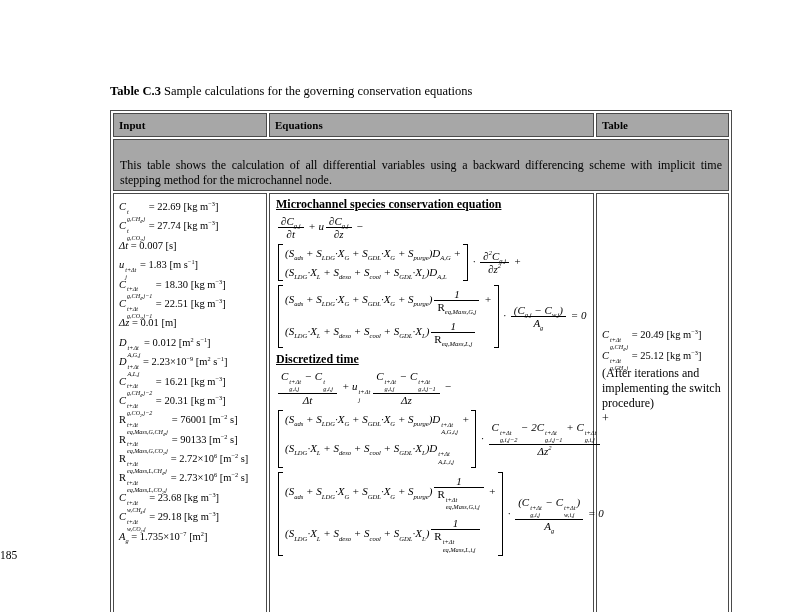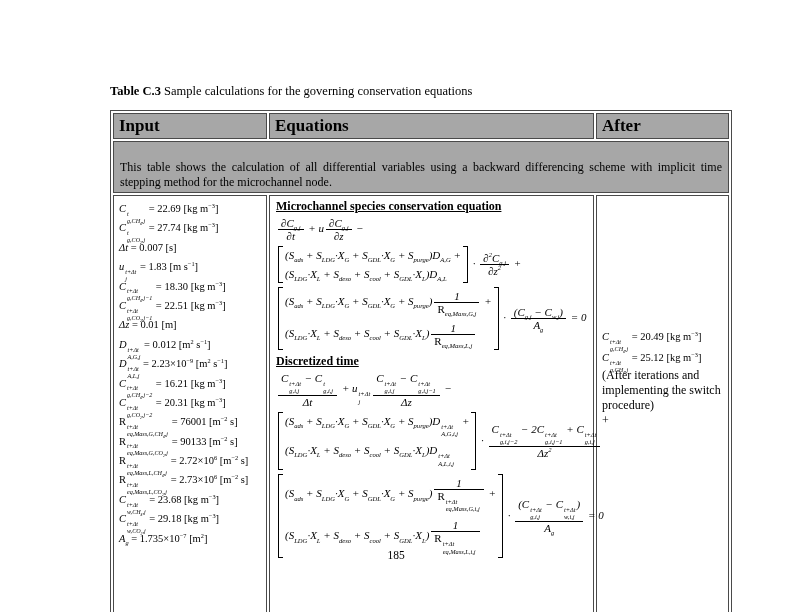--- a/index.html
+++ b/index.html
@@ -13,21 +13,21 @@
   .doc-title .ttl-bold{font-weight:bold;}
 
   table.ctable{
     position:absolute;left:110px;top:110px;width:590px;
     border-collapse:separate;border-spacing:2px;table-layout:fixed;
     border:1px solid var(--border,#4a4a4a);background:#fff;
   }
   .ctable th,.ctable td{border:1px solid var(--border,#4a4a4a);}
   .head-row th{
     background:var(--header-bg,#a7a7a7);
-    text-align:left;font-size:17px;font-weight:bold;
+    text-align:left;font-size:11px;font-weight:bold;
     padding:2px 5px;height:18px;vertical-align:middle;
   }
   .col-input{width:142px;} .col-eq{width:313px;} .col-out{width:121px;}
   .note-row td{
     background:var(--note-bg,#a7a7a7);
     font-size:12px;line-height:14.5px;padding:18px 6px 3px 6px;
     text-align:justify;
   }
   .body-row td{height:350px;vertical-align:top;background:#fff;}
   .cell-input{padding:3px 2px 2px 5px;}
@@ -54,35 +54,35 @@
   .m-brr{border-right:1.2px solid #000;border-top:1.2px solid #000;border-bottom:1.2px solid #000;}
   .m-col{display:flex;flex-direction:column;gap:7px;padding:3px 2px;}
   .m-srow{display:block;white-space:nowrap;text-align:left;}
 
   .cell-input .m-line{font-size:10.5px;height:19.4px;line-height:19.4px;}
   .cell-eq .m-line{font-size:11px;margin:3px 0 4px 0;}
   .cell-eq .eq-heading{font-size:12px;font-weight:bold;font-style:normal;margin:1px 0 1px 0;text-decoration:underline;}
   .cell-out .m-line{font-size:10.5px;height:21px;line-height:21px;}
   .cell-out .out-text{font-size:12px;line-height:15px;font-style:normal;white-space:normal;}
 
-  .page-number{position:absolute;left:0;top:549px;width:792px;text-align:center;font-size:11.5px;}
+  .page-number{position:absolute;left:0;top:549px;width:792px;text-align:left;font-size:11.5px;}
 </style>
 </head>
 <body>
 
 <div class="doc-title">
   <span class="ttl-bold">Table C.3</span><span> Sample calculations for the governing conservation equations</span>
 </div>
 
 <table class="ctable">
   <tbody>
       <tr class="head-row">
     <th class="col-input">Input</th>
     <th class="col-eq">Equations</th>
-    <th class="col-out">After</th>
+    <th class="col-out">Table</th>
   </tr>
   <tr class="note-row">
     <td colspan="3">This table shows the calculation of all differential variables using a backward differencing scheme with implicit time stepping method for the microchannel node.</td>
   </tr>
   <tr class="body-row">
     <td class="cell-input">
       <div>
             <div class="math m-line">C<span class="m-ss">
                 <span class="m-sst">t</span>
                 <span class="m-ssb">g,CH<sub>4</sub>,j</span>

